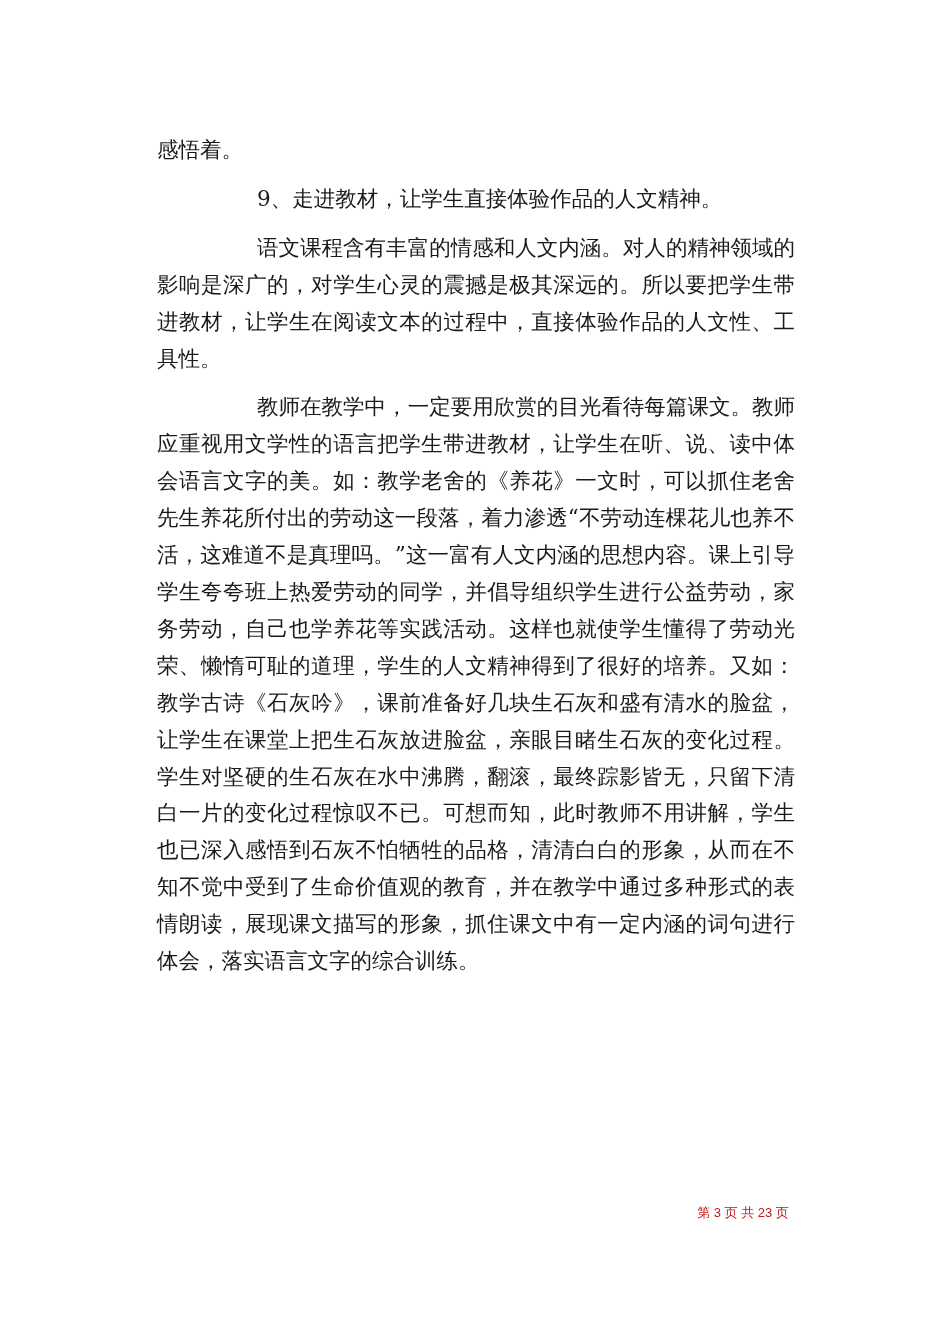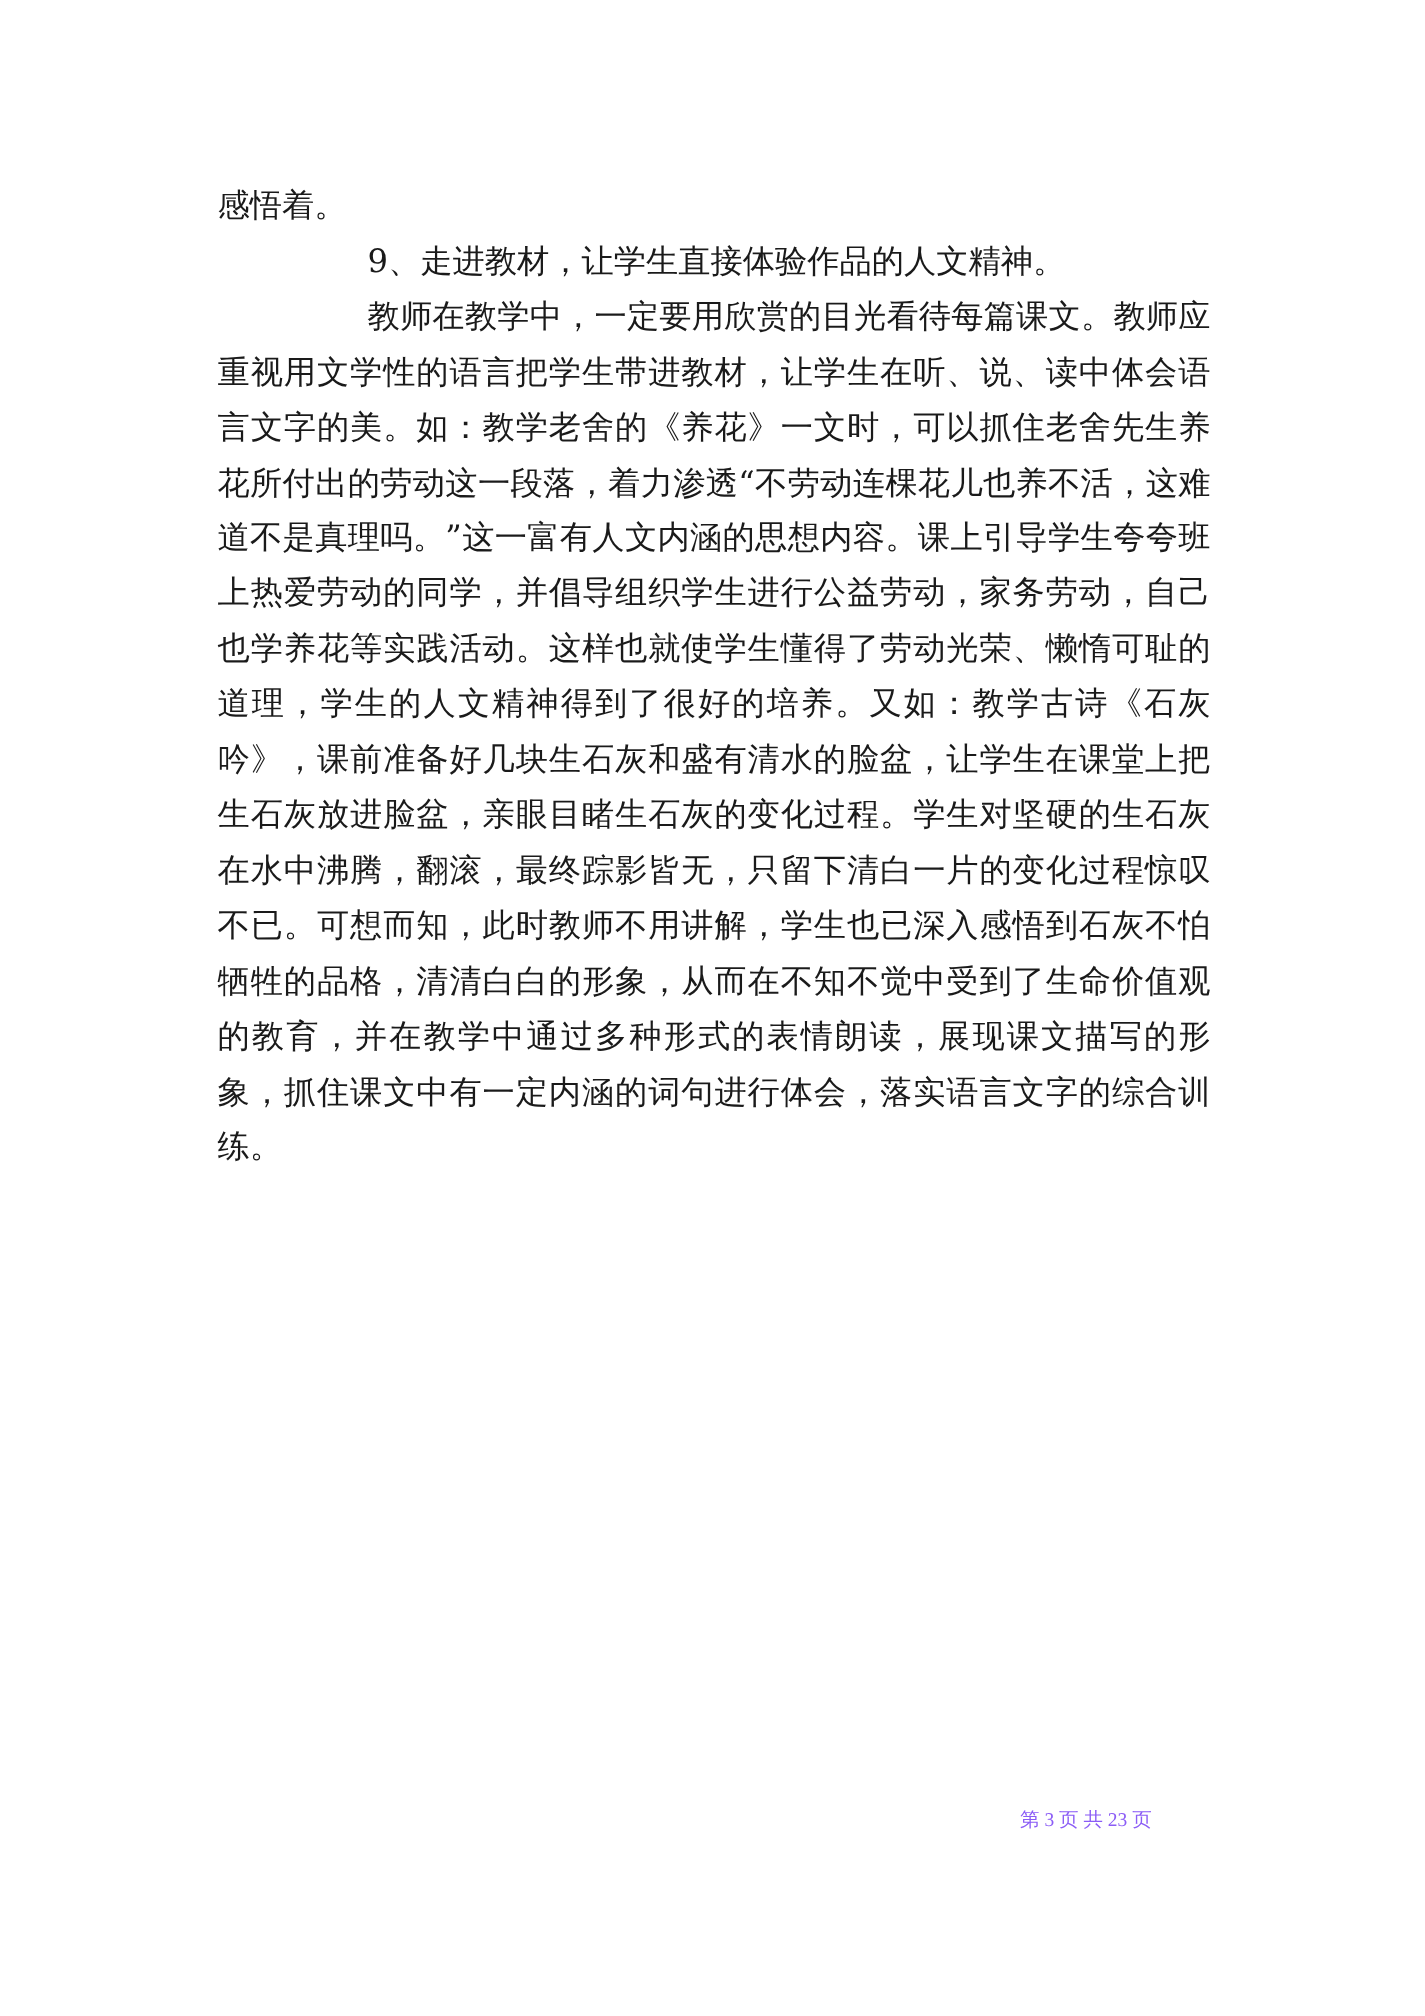--- a/index.html
+++ b/index.html
@@ -6,31 +6,32 @@
     body { width: 950px; height: 1344px; position: relative; overflow: hidden; }
     .page {
       position: absolute; left: 0; top: 0; width: 950px; height: 1344px; background: #ffffff;
     }
     .body-text {
       position: absolute; left: 145px; top: 120px; width: 662px;
       font-family: "DejaVu Serif", "Liberation Serif", serif;
       font-size: 21.5px; line-height: 36.9px; color: #1a1a1a;
       text-align: justify; text-justify: inter-character;
     }
-    .para { margin: 0; padding: 0; }
+    .para { margin: 12px; padding: 0; }
     .indent { text-indent: 100px; }
     .footer {
-      position: absolute; left: 680px; top: 1204px; width: 126px; text-align: left;
-      font-family: Liberation Serif, serif;
-      font-size: 13px; color: #8b5cf6;
+      position: absolute; left: 680px; top: 1204px; width: 126px; text-align: center;
+      font-family: Liberation Sans, sans-serif;
+      font-size: 13px; color: #b91c1c;
     }
   </style>
 </head>
 <body>
 
 <div class="page">
   <div class="body-text">
     <p class="para">感悟着。</p>
     <p class="para indent">9、走进教材，让学生直接体验作品的人文精神。</p>
+    <p class="para indent">语文课程含有丰富的情感和人文内涵。对人的精神领域的影响是深广的，对学生心灵的震撼是极其深远的。所以要把学生带进教材，让学生在阅读文本的过程中，直接体验作品的人文性、工具性。</p>
     <p class="para indent">教师在教学中，一定要用欣赏的目光看待每篇课文。教师应重视用文学性的语言把学生带进教材，让学生在听、说、读中体会语言文字的美。如：教学老舍的《养花》一文时，可以抓住老舍先生养花所付出的劳动这一段落，着力渗透“不劳动连棵花儿也养不活，这难道不是真理吗。”这一富有人文内涵的思想内容。课上引导学生夸夸班上热爱劳动的同学，并倡导组织学生进行公益劳动，家务劳动，自己也学养花等实践活动。这样也就使学生懂得了劳动光荣、懒惰可耻的道理，学生的人文精神得到了很好的培养。又如：教学古诗《石灰吟》，课前准备好几块生石灰和盛有清水的脸盆，让学生在课堂上把生石灰放进脸盆，亲眼目睹生石灰的变化过程。学生对坚硬的生石灰在水中沸腾，翻滚，最终踪影皆无，只留下清白一片的变化过程惊叹不已。可想而知，此时教师不用讲解，学生也已深入感悟到石灰不怕牺牲的品格，清清白白的形象，从而在不知不觉中受到了生命价值观的教育，并在教学中通过多种形式的表情朗读，展现课文描写的形象，抓住课文中有一定内涵的词句进行体会，落实语言文字的综合训练。</p>
   </div>
   <div class="footer">第 3 页 共 23 页</div>
 </div>
 
 </body></html>

